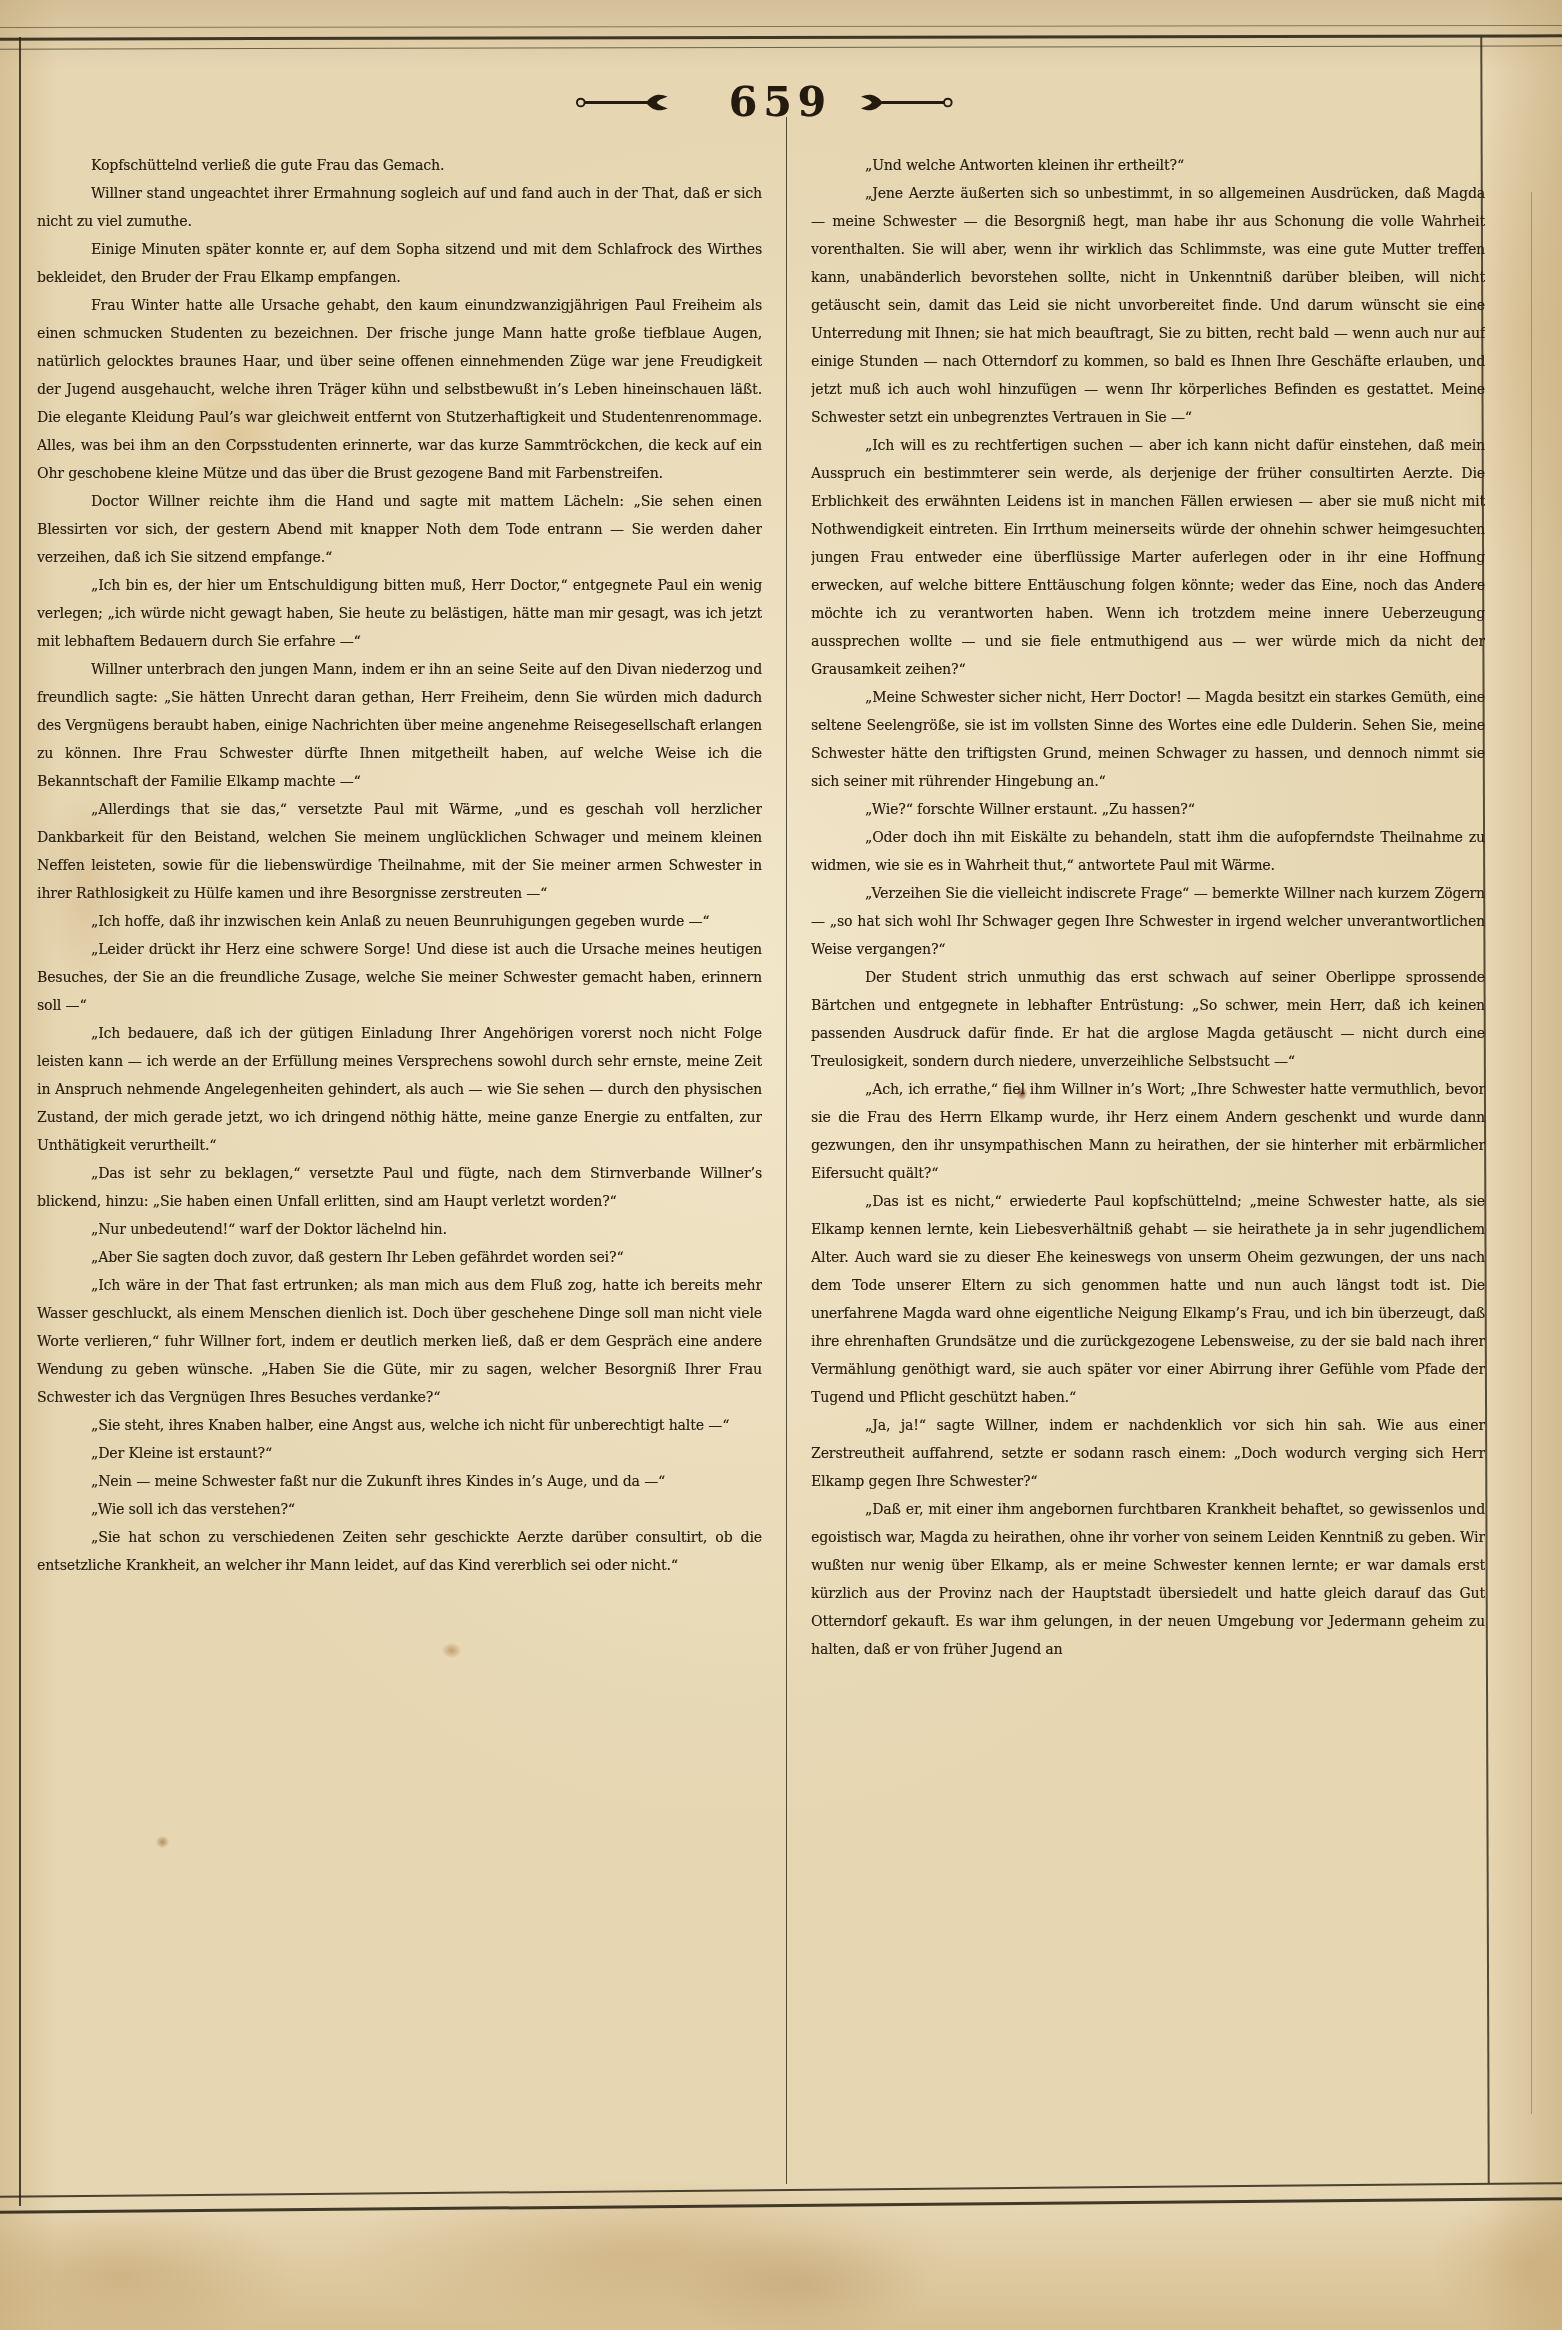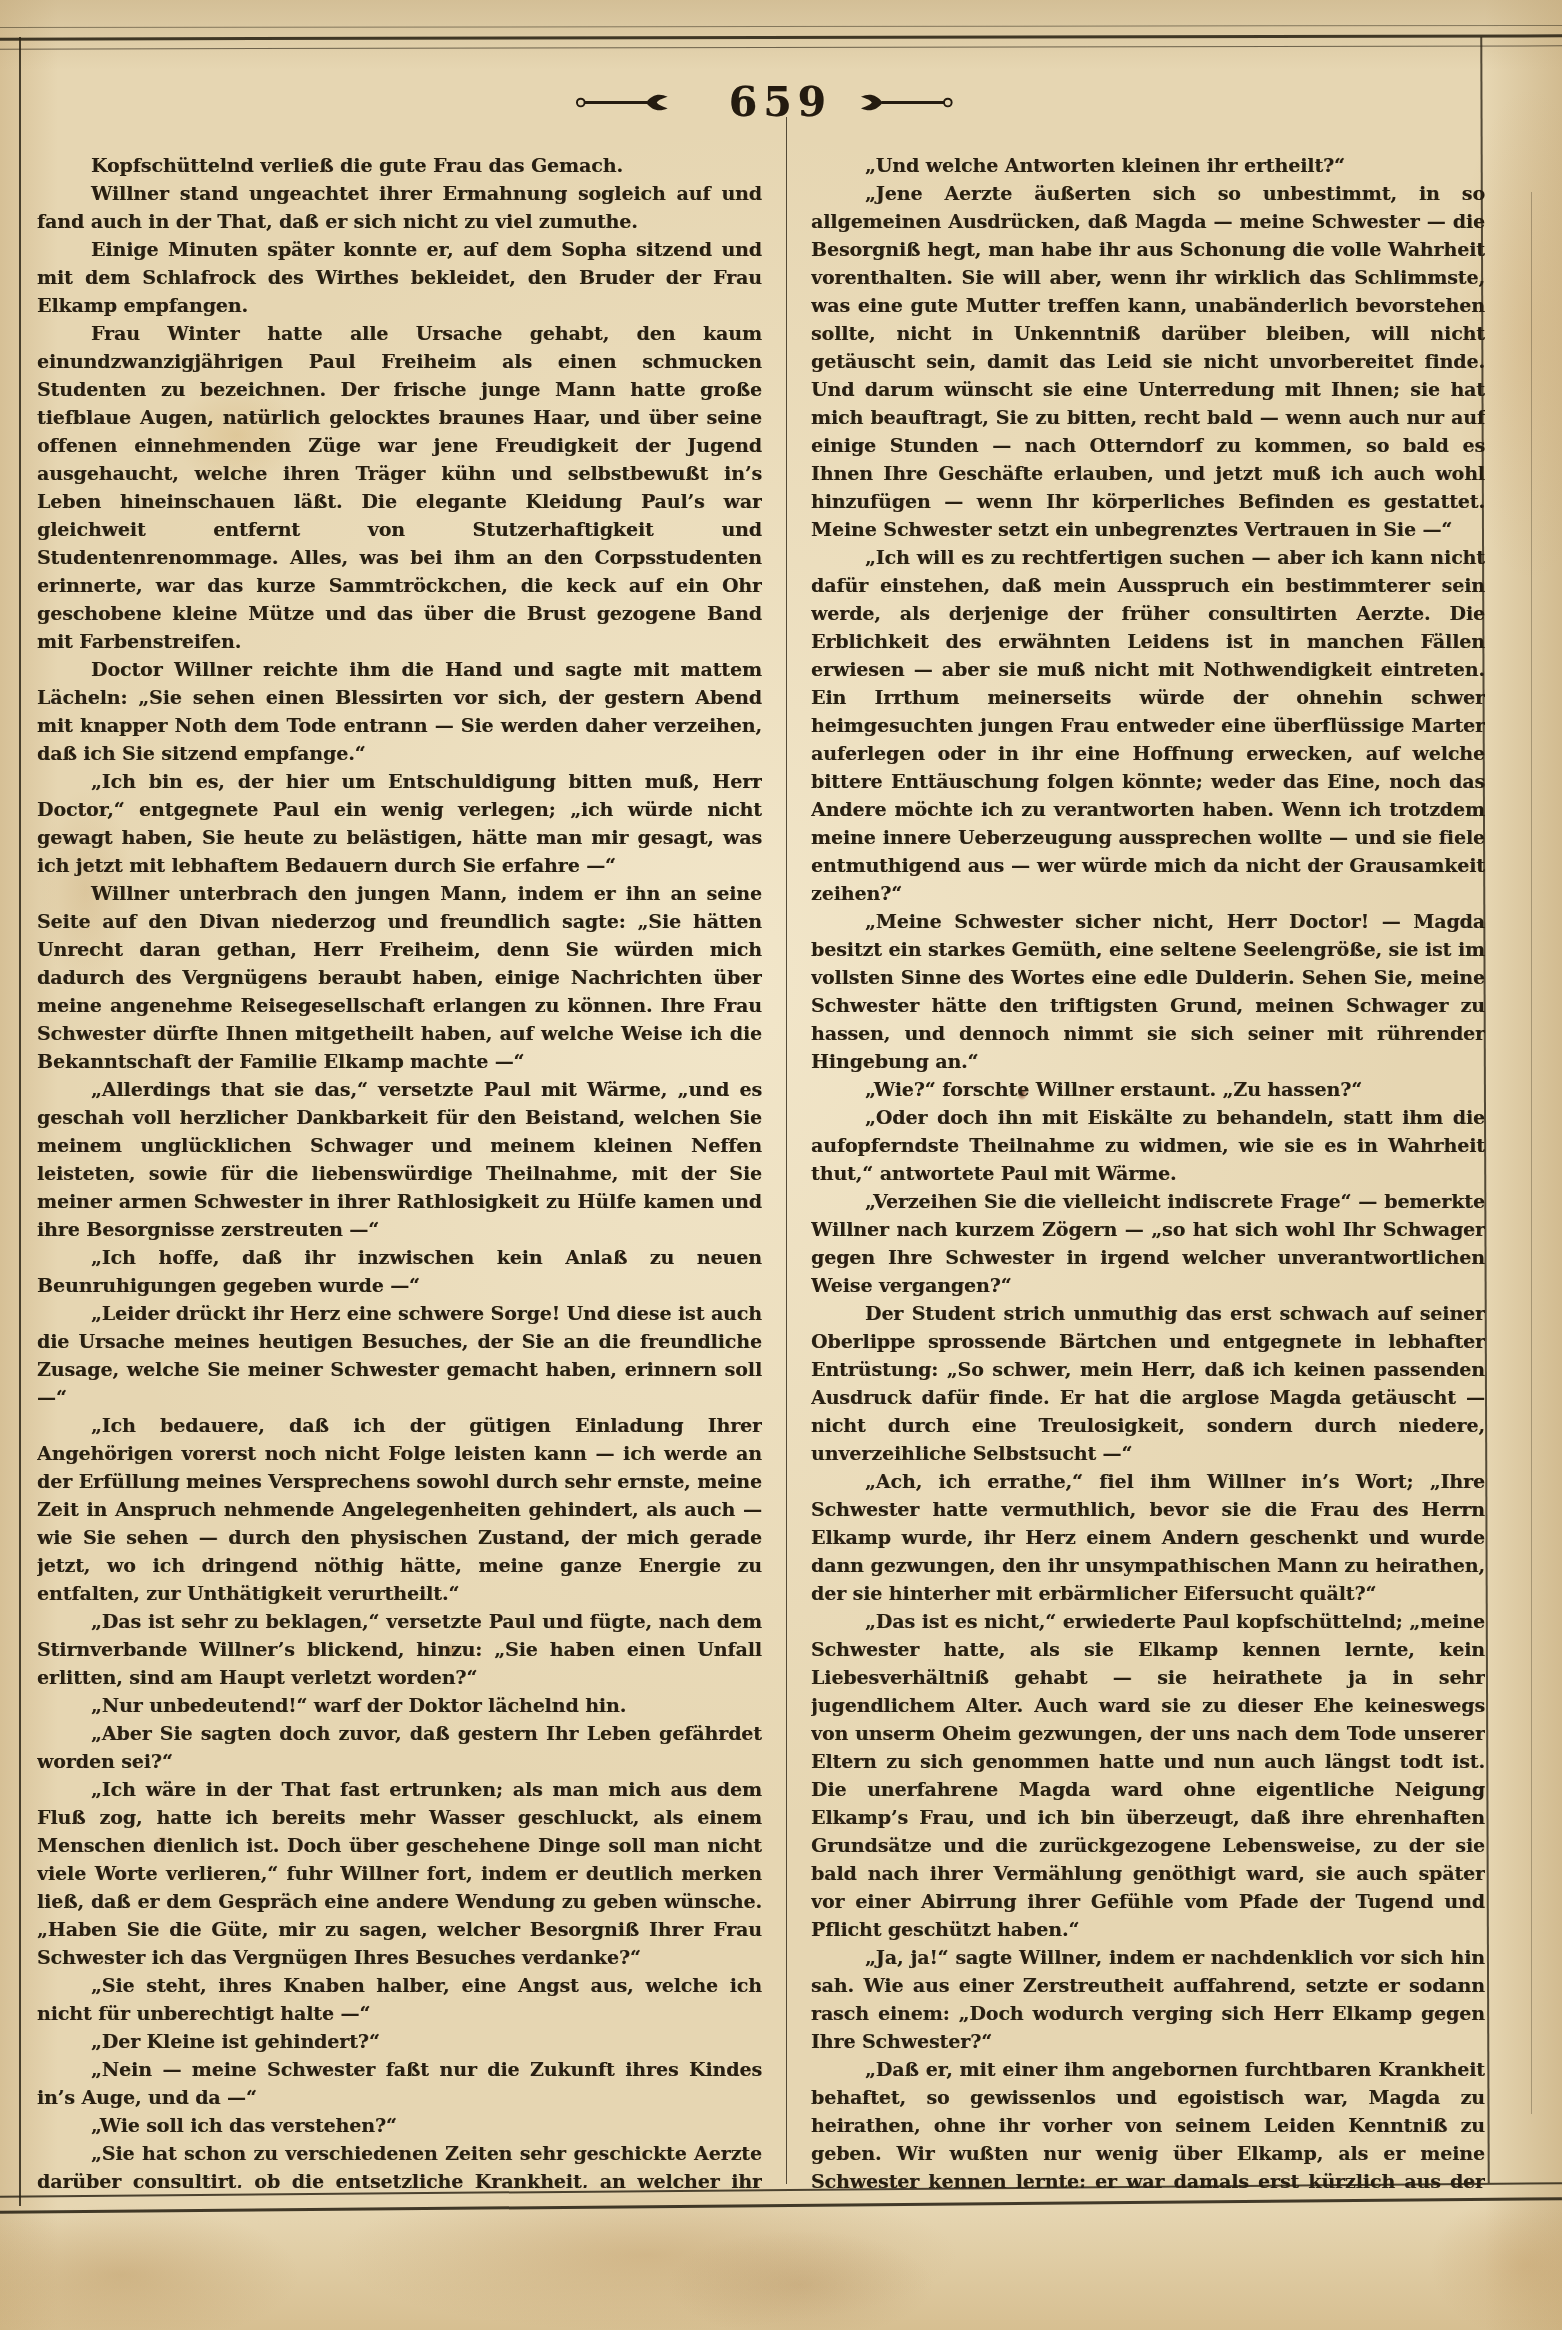--- a/index.html
+++ b/index.html
@@ -49,22 +49,22 @@
     text-shadow:0.3px 0.3px 0.5px rgba(36,27,16,0.5);
     margin-left:32px;
   }
   .ornament{width:96px;height:23px;}
   .ornament.flip{transform:scaleX(-1);}
 
   .col{
     position:absolute;top:151px;
     text-align:justify;
     color:#281f11;
-    font-weight:700;
-    font-size:19px;line-height:28px;
+    font-weight:400;
+    font-size:14px;line-height:28px;
     letter-spacing:-0.1px;
     overflow:hidden;height:2037px;
     text-shadow:0.3px 0.3px 0.4px rgba(40,31,17,0.45);
   }
   .col-left{left:37px;width:725px;}
   .col-right{left:811px;width:674px;}
   .para{margin:0;text-indent:54px;}
 </style>
 </head>
 <body>
@@ -116,21 +116,21 @@
       <p class="para">Willner unterbrach den jungen Mann, indem er ihn an seine Seite auf den Divan niederzog und freundlich sagte: „Sie hätten Unrecht daran gethan, Herr Freiheim, denn Sie würden mich dadurch des Vergnügens beraubt haben, einige Nachrichten über meine angenehme Reisegesellschaft erlangen zu können. Ihre Frau Schwester dürfte Ihnen mitgetheilt haben, auf welche Weise ich die Bekanntschaft der Familie Elkamp machte —“</p>
       <p class="para">„Allerdings that sie das,“ versetzte Paul mit Wärme, „und es geschah voll herzlicher Dankbarkeit für den Beistand, welchen Sie meinem unglücklichen Schwager und meinem kleinen Neffen leisteten, sowie für die liebenswürdige Theilnahme, mit der Sie meiner armen Schwester in ihrer Rathlosigkeit zu Hülfe kamen und ihre Besorgnisse zerstreuten —“</p>
       <p class="para">„Ich hoffe, daß ihr inzwischen kein Anlaß zu neuen Beunruhigungen gegeben wurde —“</p>
       <p class="para">„Leider drückt ihr Herz eine schwere Sorge! Und diese ist auch die Ursache meines heutigen Besuches, der Sie an die freundliche Zusage, welche Sie meiner Schwester gemacht haben, erinnern soll —“</p>
       <p class="para">„Ich bedauere, daß ich der gütigen Einladung Ihrer Angehörigen vorerst noch nicht Folge leisten kann — ich werde an der Erfüllung meines Versprechens sowohl durch sehr ernste, meine Zeit in Anspruch nehmende Angelegenheiten gehindert, als auch — wie Sie sehen — durch den physischen Zustand, der mich gerade jetzt, wo ich dringend nöthig hätte, meine ganze Energie zu entfalten, zur Unthätigkeit verurtheilt.“</p>
       <p class="para">„Das ist sehr zu beklagen,“ versetzte Paul und fügte, nach dem Stirnverbande Willner’s blickend, hinzu: „Sie haben einen Unfall erlitten, sind am Haupt verletzt worden?“</p>
       <p class="para">„Nur unbedeutend!“ warf der Doktor lächelnd hin.</p>
       <p class="para">„Aber Sie sagten doch zuvor, daß gestern Ihr Leben gefährdet worden sei?“</p>
       <p class="para">„Ich wäre in der That fast ertrunken; als man mich aus dem Fluß zog, hatte ich bereits mehr Wasser geschluckt, als einem Menschen dienlich ist. Doch über geschehene Dinge soll man nicht viele Worte verlieren,“ fuhr Willner fort, indem er deutlich merken ließ, daß er dem Gespräch eine andere Wendung zu geben wünsche. „Haben Sie die Güte, mir zu sagen, welcher Besorgniß Ihrer Frau Schwester ich das Vergnügen Ihres Besuches verdanke?“</p>
       <p class="para">„Sie steht, ihres Knaben halber, eine Angst aus, welche ich nicht für unberechtigt halte —“</p>
-      <p class="para">„Der Kleine ist gehindert?“</p>
+      <p class="para">„Der Kleine ist erstaunt?“</p>
       <p class="para">„Nein — meine Schwester faßt nur die Zukunft ihres Kindes in’s Auge, und da —“</p>
       <p class="para">„Wie soll ich das verstehen?“</p>
       <p class="para">„Sie hat schon zu verschiedenen Zeiten sehr geschickte Aerzte darüber consultirt, ob die entsetzliche Krankheit, an welcher ihr Mann leidet, auf das Kind vererblich sei oder nicht.“</p>
     </div>
   <div class="col col-right">
       <p class="para">„Und welche Antworten kleinen ihr ertheilt?“</p>
       <p class="para">„Jene Aerzte äußerten sich so unbestimmt, in so allgemeinen Ausdrücken, daß Magda — meine Schwester — die Besorgniß hegt, man habe ihr aus Schonung die volle Wahrheit vorenthalten. Sie will aber, wenn ihr wirklich das Schlimmste, was eine gute Mutter treffen kann, unabänderlich bevorstehen sollte, nicht in Unkenntniß darüber bleiben, will nicht getäuscht sein, damit das Leid sie nicht unvorbereitet finde. Und darum wünscht sie eine Unterredung mit Ihnen; sie hat mich beauftragt, Sie zu bitten, recht bald — wenn auch nur auf einige Stunden — nach Otterndorf zu kommen, so bald es Ihnen Ihre Geschäfte erlauben, und jetzt muß ich auch wohl hinzufügen — wenn Ihr körperliches Befinden es gestattet. Meine Schwester setzt ein unbegrenztes Vertrauen in Sie —“</p>
       <p class="para">„Ich will es zu rechtfertigen suchen — aber ich kann nicht dafür einstehen, daß mein Ausspruch ein bestimmterer sein werde, als derjenige der früher consultirten Aerzte. Die Erblichkeit des erwähnten Leidens ist in manchen Fällen erwiesen — aber sie muß nicht mit Nothwendigkeit eintreten. Ein Irrthum meinerseits würde der ohnehin schwer heimgesuchten jungen Frau entweder eine überflüssige Marter auferlegen oder in ihr eine Hoffnung erwecken, auf welche bittere Enttäuschung folgen könnte; weder das Eine, noch das Andere möchte ich zu verantworten haben. Wenn ich trotzdem meine innere Ueberzeugung aussprechen wollte — und sie fiele entmuthigend aus — wer würde mich da nicht der Grausamkeit zeihen?“</p>
       <p class="para">„Meine Schwester sicher nicht, Herr Doctor! — Magda besitzt ein starkes Gemüth, eine seltene Seelengröße, sie ist im vollsten Sinne des Wortes eine edle Dulderin. Sehen Sie, meine Schwester hätte den triftigsten Grund, meinen Schwager zu hassen, und dennoch nimmt sie sich seiner mit rührender Hingebung an.“</p>
       <p class="para">„Wie?“ forschte Willner erstaunt. „Zu hassen?“</p>

